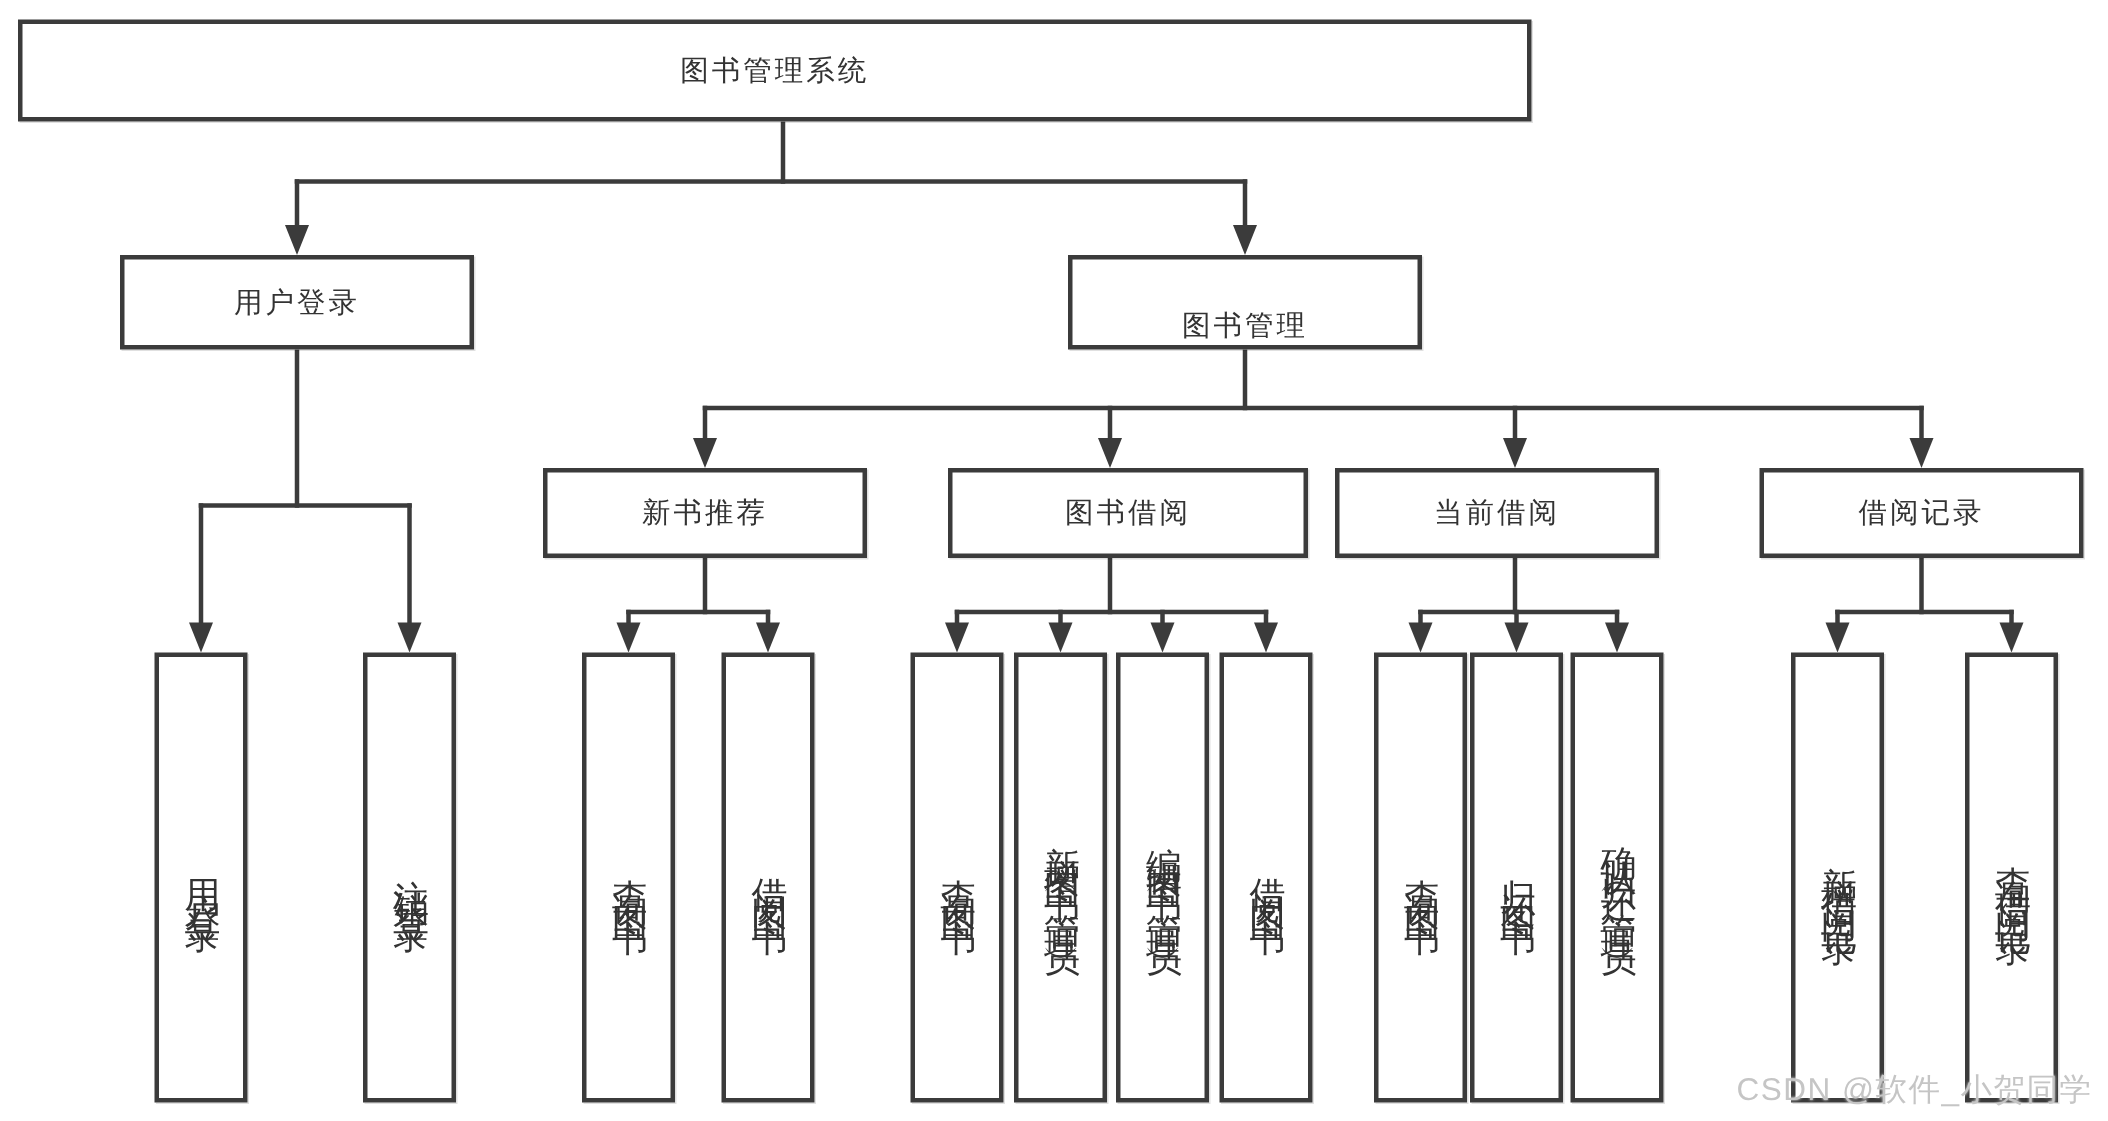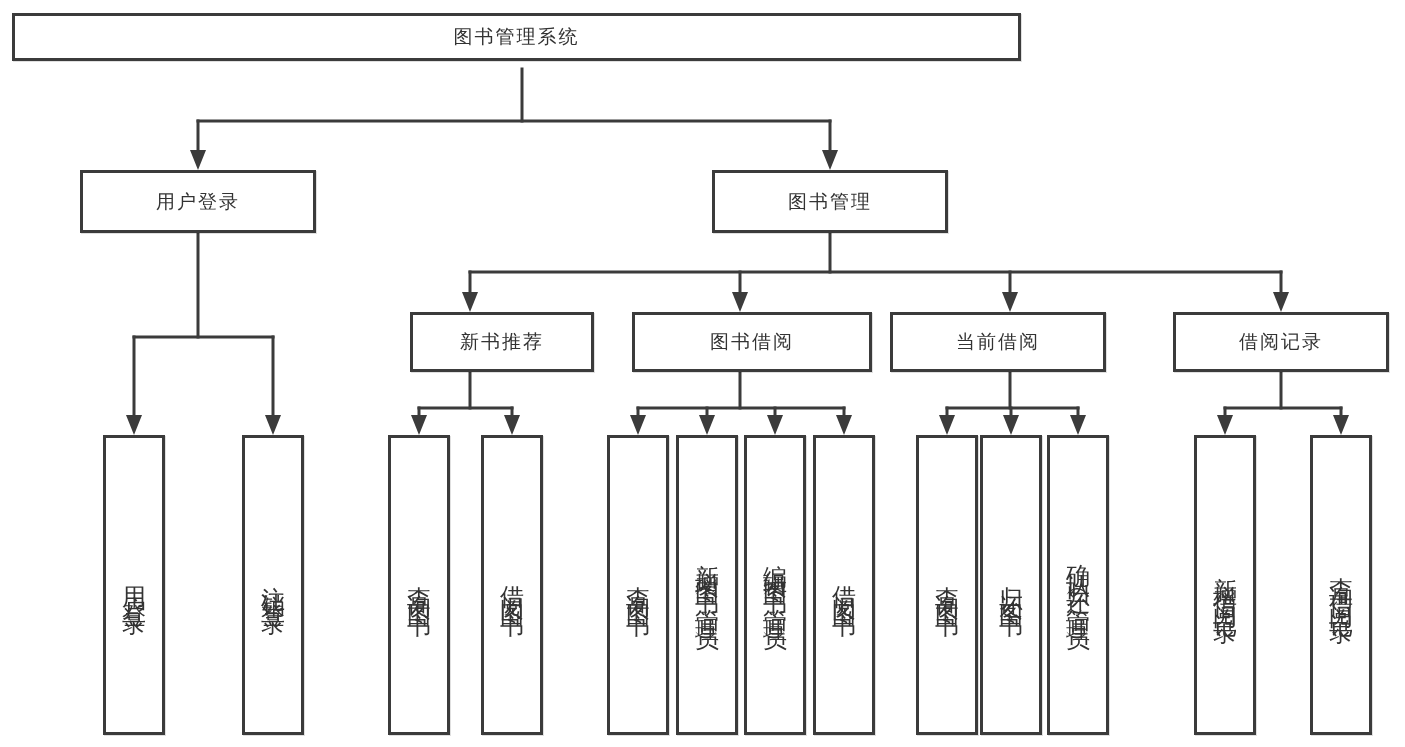--- a/index.html
+++ b/index.html
@@ -117,32 +117,32 @@
       <polygon points="767,415 783,415 775,435"></polygon>
       <polygon points="836,415 852,415 844,435"></polygon>
       <polygon points="939,415 955,415 947,435"></polygon>
       <polygon points="1003,415 1019,415 1011,435"></polygon>
       <polygon points="1070,415 1086,415 1078,435"></polygon>
       <polygon points="1217,415 1233,415 1225,435"></polygon>
       <polygon points="1333,415 1349,415 1341,435"></polygon>
     </g>
   </svg>
 
-  <div class="hbox" style="left:12px;top:13px;width:1009px;height:48px;">
+  <div class="hbox" style="left:12px;top:13px;width:1009px;height:68px;">
     <span>图书管理系统</span>
   </div>
 
   <div class="hbox" style="left:80px;top:170px;width:236px;height:63px;">
     <span>用户登录</span>
   </div>
-  <div class="hbox" style="left:712px;top:170px;width:236px;height:63px;">
+  <div class="hbox" style="left:712px;top:170px;width:236px;height:63px;align-items:flex-end;">
     <span>图书管理</span>
   </div>
 
-  <div class="hbox" style="left:362px;top:312px;width:184px;height:60px;margin-left:48px;">
+  <div class="hbox" style="left:362px;top:312px;width:216px;height:60px;">
     <span>新书推荐</span>
   </div>
   <div class="hbox" style="left:632px;top:312px;width:240px;height:60px;">
     <span>图书借阅</span>
   </div>
   <div class="hbox" style="left:890px;top:312px;width:216px;height:60px;">
     <span>当前借阅</span>
   </div>
   <div class="hbox" style="left:1173px;top:312px;width:216px;height:60px;">
     <span>借阅记录</span>
@@ -185,14 +185,15 @@
     <span class="vtext">确认归还（管理员）</span>
   </div>
 
   <div class="leaf" style="left:1194px;">
     <span class="vtext">新增借阅记录</span>
   </div>
   <div class="leaf" style="left:1310px;">
     <span class="vtext">查询借阅记录</span>
   </div>
 
+  <div class="watermark">CSDN @软件_小贺同学</div>
 
 </div>
 
 </body></html>

